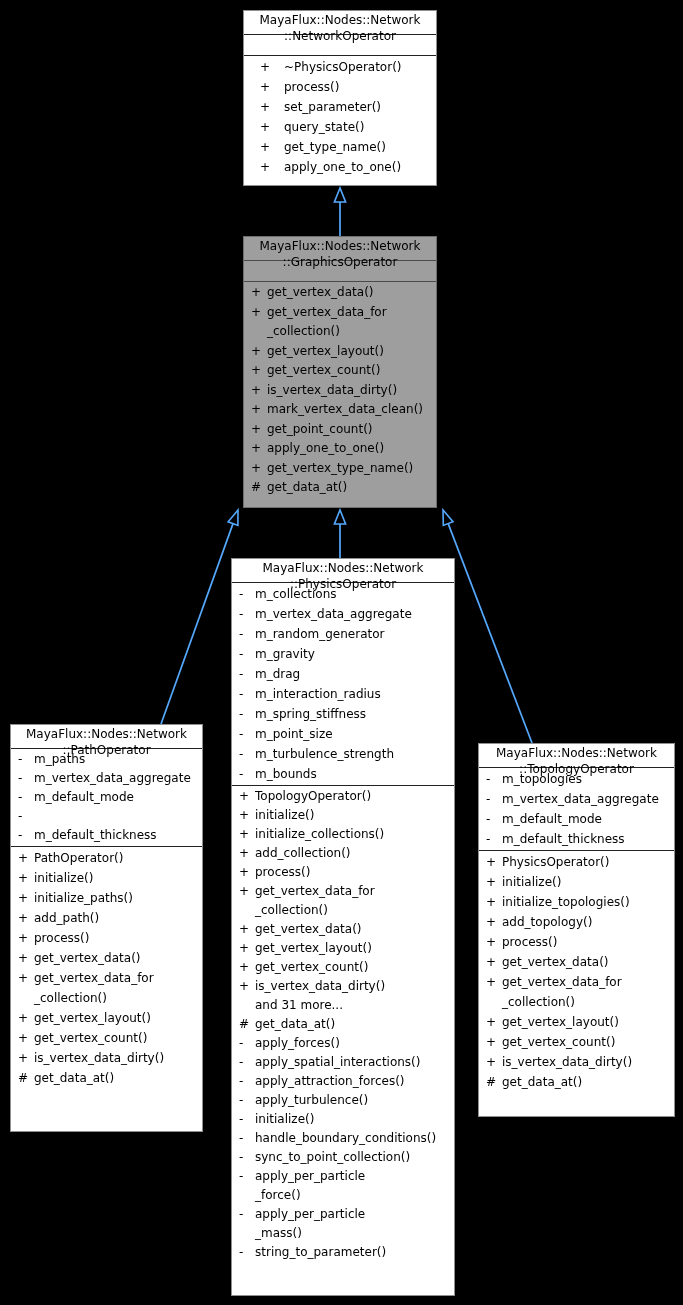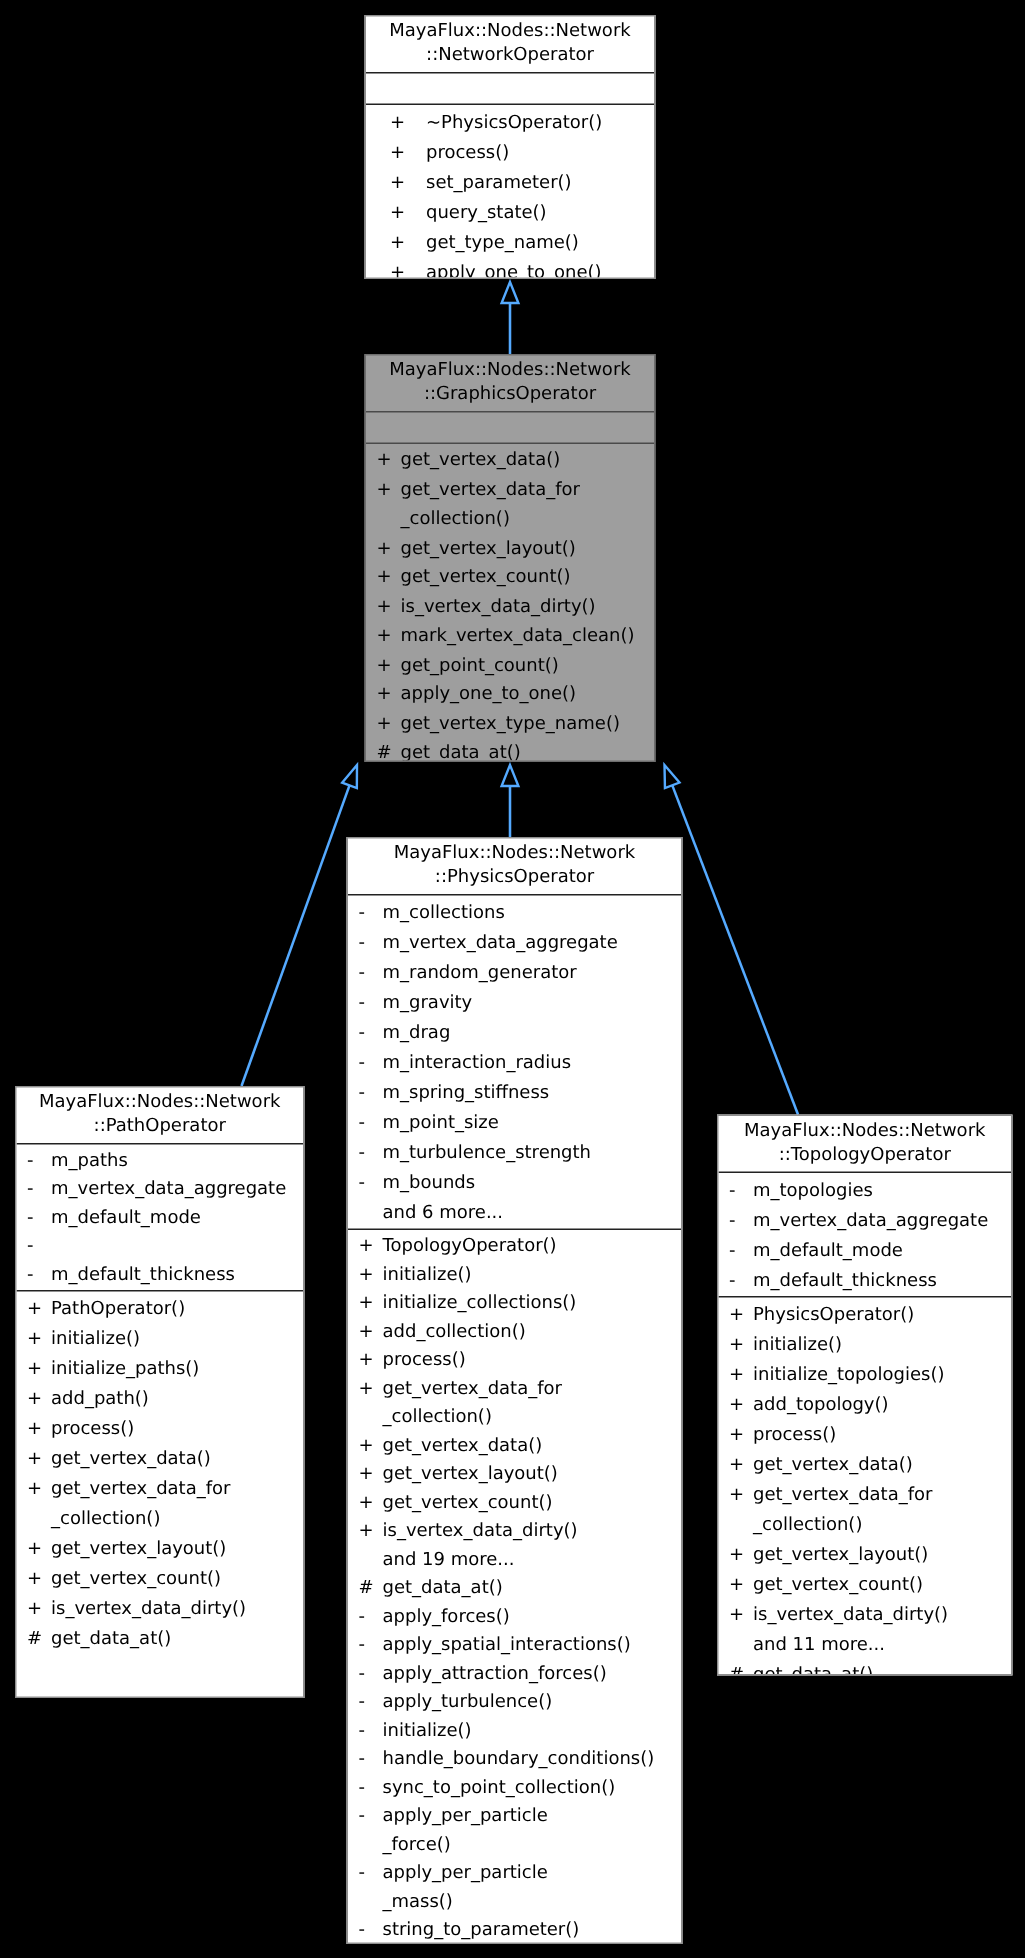--- a/index.html
+++ b/index.html
@@ -10,21 +10,21 @@
   }
   #arrow-layer{position:absolute;left:0;top:0;width:683px;height:1305px;z-index:0;}
   .arrow-line{stroke:var(--arrow,#55aaff);stroke-width:1.7;fill:none;}
   .arrow-head{fill:#000;stroke:var(--arrow,#55aaff);stroke-width:1.6;stroke-linejoin:miter;}
   .node{
     position:absolute;z-index:1;background:#fff;
     border:1px solid #8f8f8f;box-sizing:border-box;
     display:flex;flex-direction:column;overflow:hidden;
   }
   .node .title{
-    flex:none;height:38px;box-sizing:border-box;padding-top:2px;
+    flex:none;height:24px;box-sizing:border-box;padding-top:2px;
     text-align:center;line-height:15.5px;white-space:pre-line;
     border-bottom:1px solid #222;
   }
   .node .sec{
     box-sizing:border-box;padding:1px 4px 1px 7px;line-height:20px;
     border-bottom:1px solid #222;overflow:hidden;
   }
   .node .sec:last-child{border-bottom:none;flex:1;}
   .node .sec.empty{height:21px;flex:none;padding:0;}
   .member{display:flex;align-items:flex-start;}
@@ -184,24 +184,20 @@
         <span class="lbl">m_point_size</span>
       </div>
       <div class="member">
         <span class="vis">-</span>
         <span class="lbl">m_turbulence_strength</span>
       </div>
       <div class="member">
         <span class="vis">-</span>
         <span class="lbl">m_bounds</span>
       </div>
-      <div class="member">
-        <span class="vis"></span>
-        <span class="lbl">and 6 more...</span>
-      </div>
     </div>
   <div class="sec methods">
       <div class="member">
         <span class="vis">+</span>
         <span class="lbl">TopologyOperator()</span>
       </div>
       <div class="member">
         <span class="vis">+</span>
         <span class="lbl">initialize()</span>
       </div>
@@ -233,21 +229,21 @@
       <div class="member">
         <span class="vis">+</span>
         <span class="lbl">get_vertex_count()</span>
       </div>
       <div class="member">
         <span class="vis">+</span>
         <span class="lbl">is_vertex_data_dirty()</span>
       </div>
       <div class="member">
         <span class="vis"></span>
-        <span class="lbl">and 19 more...</span>
+        <span class="lbl">and 31 more...</span>
       </div>
       <div class="member">
         <span class="vis">#</span>
         <span class="lbl">get_data_at()</span>
       </div>
       <div class="member">
         <span class="vis">-</span>
         <span class="lbl">apply_forces()</span>
       </div>
       <div class="member">
@@ -421,21 +417,17 @@
       </div>
       <div class="member">
         <span class="vis">+</span>
         <span class="lbl">get_vertex_count()</span>
       </div>
       <div class="member">
         <span class="vis">+</span>
         <span class="lbl">is_vertex_data_dirty()</span>
       </div>
       <div class="member">
-        <span class="vis"></span>
-        <span class="lbl">and 11 more...</span>
-      </div>
-      <div class="member">
         <span class="vis">#</span>
         <span class="lbl">get_data_at()</span>
       </div>
     </div>
 </div>
 
 </body></html>

